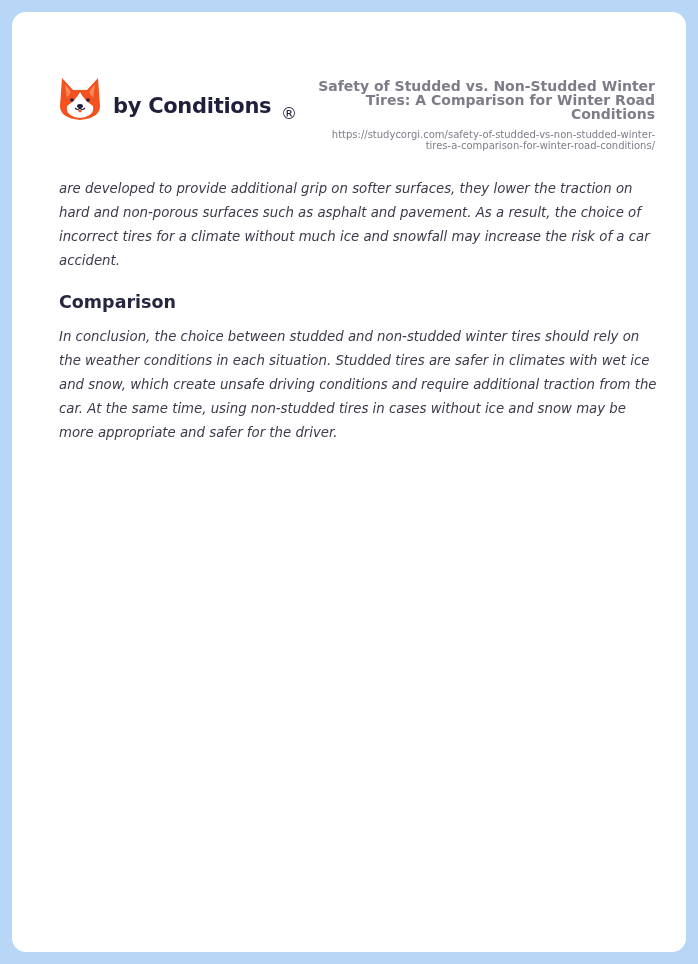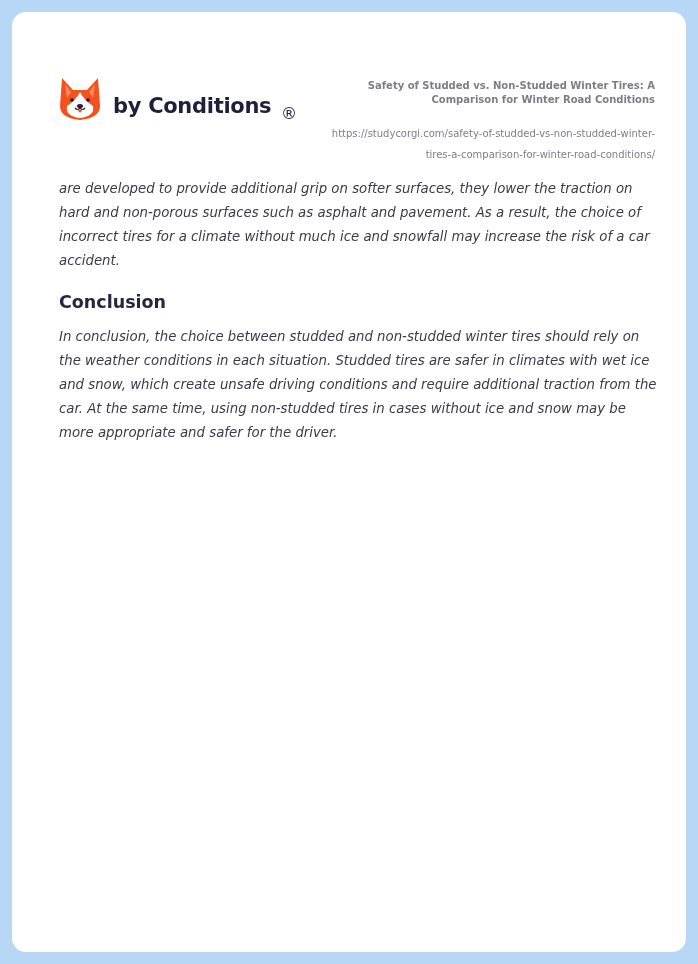--- a/index.html
+++ b/index.html
@@ -62,29 +62,29 @@
     .meta {
       position: absolute;
       right: 0;
       top: 3px;
       width: 340px;
       text-align: right;
     }
     .meta-title {
       font-family: "DejaVu Sans", sans-serif;
       font-weight: bold;
-      font-size: 10px;
+      font-size: 14px;
       line-height: 14px;
       color: #7d7d89;
     }
     .meta-url {
-      margin-top: 16px;
+      margin-top: 8px;
       font-family: "DejaVu Sans", sans-serif;
       font-size: 10px;
-      line-height: 21px;
+      line-height: 11px;
       color: #7d7d89;
     }
     .content {
       position: absolute;
       left: 47px;
       top: 165px;
       width: 600px;
     }
     .para {
       margin: 0;
@@ -131,16 +131,16 @@
     </div>
     <span class="logo-reg">®</span>
     <div class="meta">
       <div class="meta-title">Safety of Studded vs. Non-Studded Winter Tires: A Comparison for Winter Road Conditions</div>
       <div class="meta-url">https://studycorgi.com/safety-of-studded-vs-non-studded-winter-tires-a-comparison-for-winter-road-conditions/</div>
     </div>
   </div>
 
   <div class="content">
     <p class="para">are developed to provide additional grip on softer surfaces, they lower the traction on hard and non-porous surfaces such as asphalt and pavement. As a result, the choice of incorrect tires for a climate without much ice and snowfall may increase the risk of a car accident.</p>
-    <h2 class="section-heading">Conclusion</h2>
+    <h2 class="section-heading">Comparison</h2>
     <p class="para">In conclusion, the choice between studded and non-studded winter tires should rely on the weather conditions in each situation. Studded tires are safer in climates with wet ice and snow, which create unsafe driving conditions and require additional traction from the car. At the same time, using non-studded tires in cases without ice and snow may be more appropriate and safer for the driver.</p>
   </div>
 </div>
 
 </body></html>

